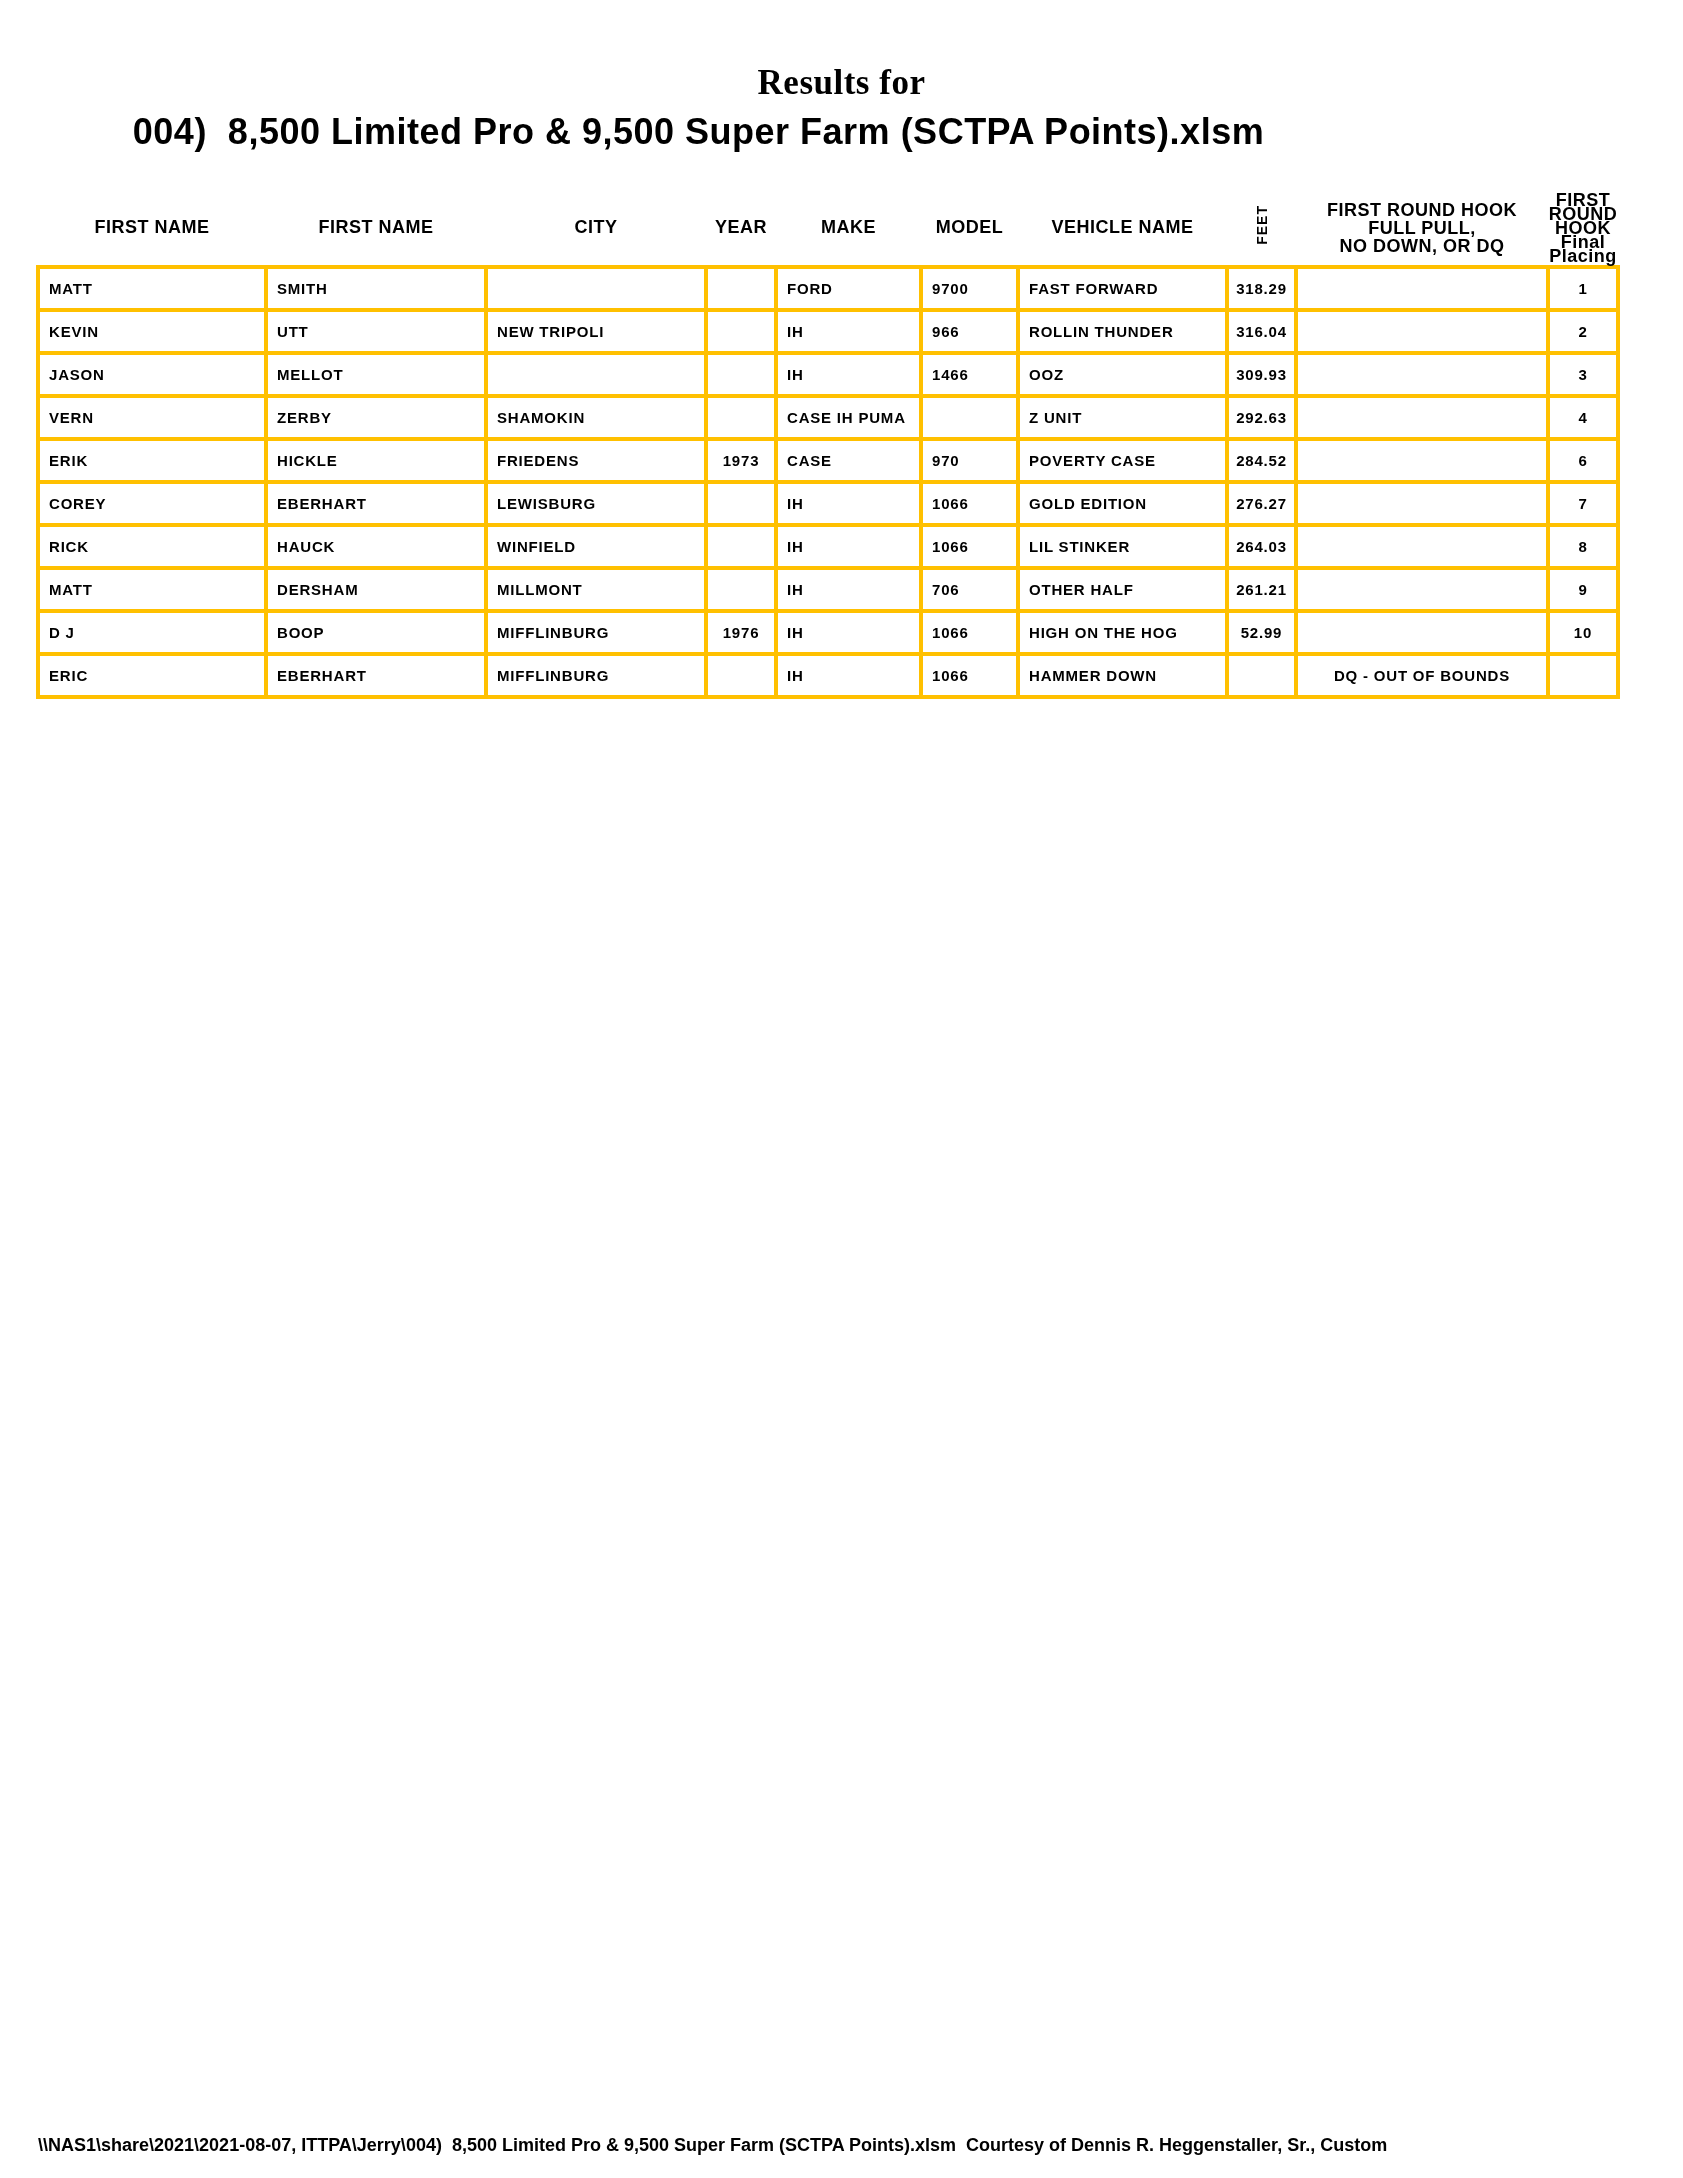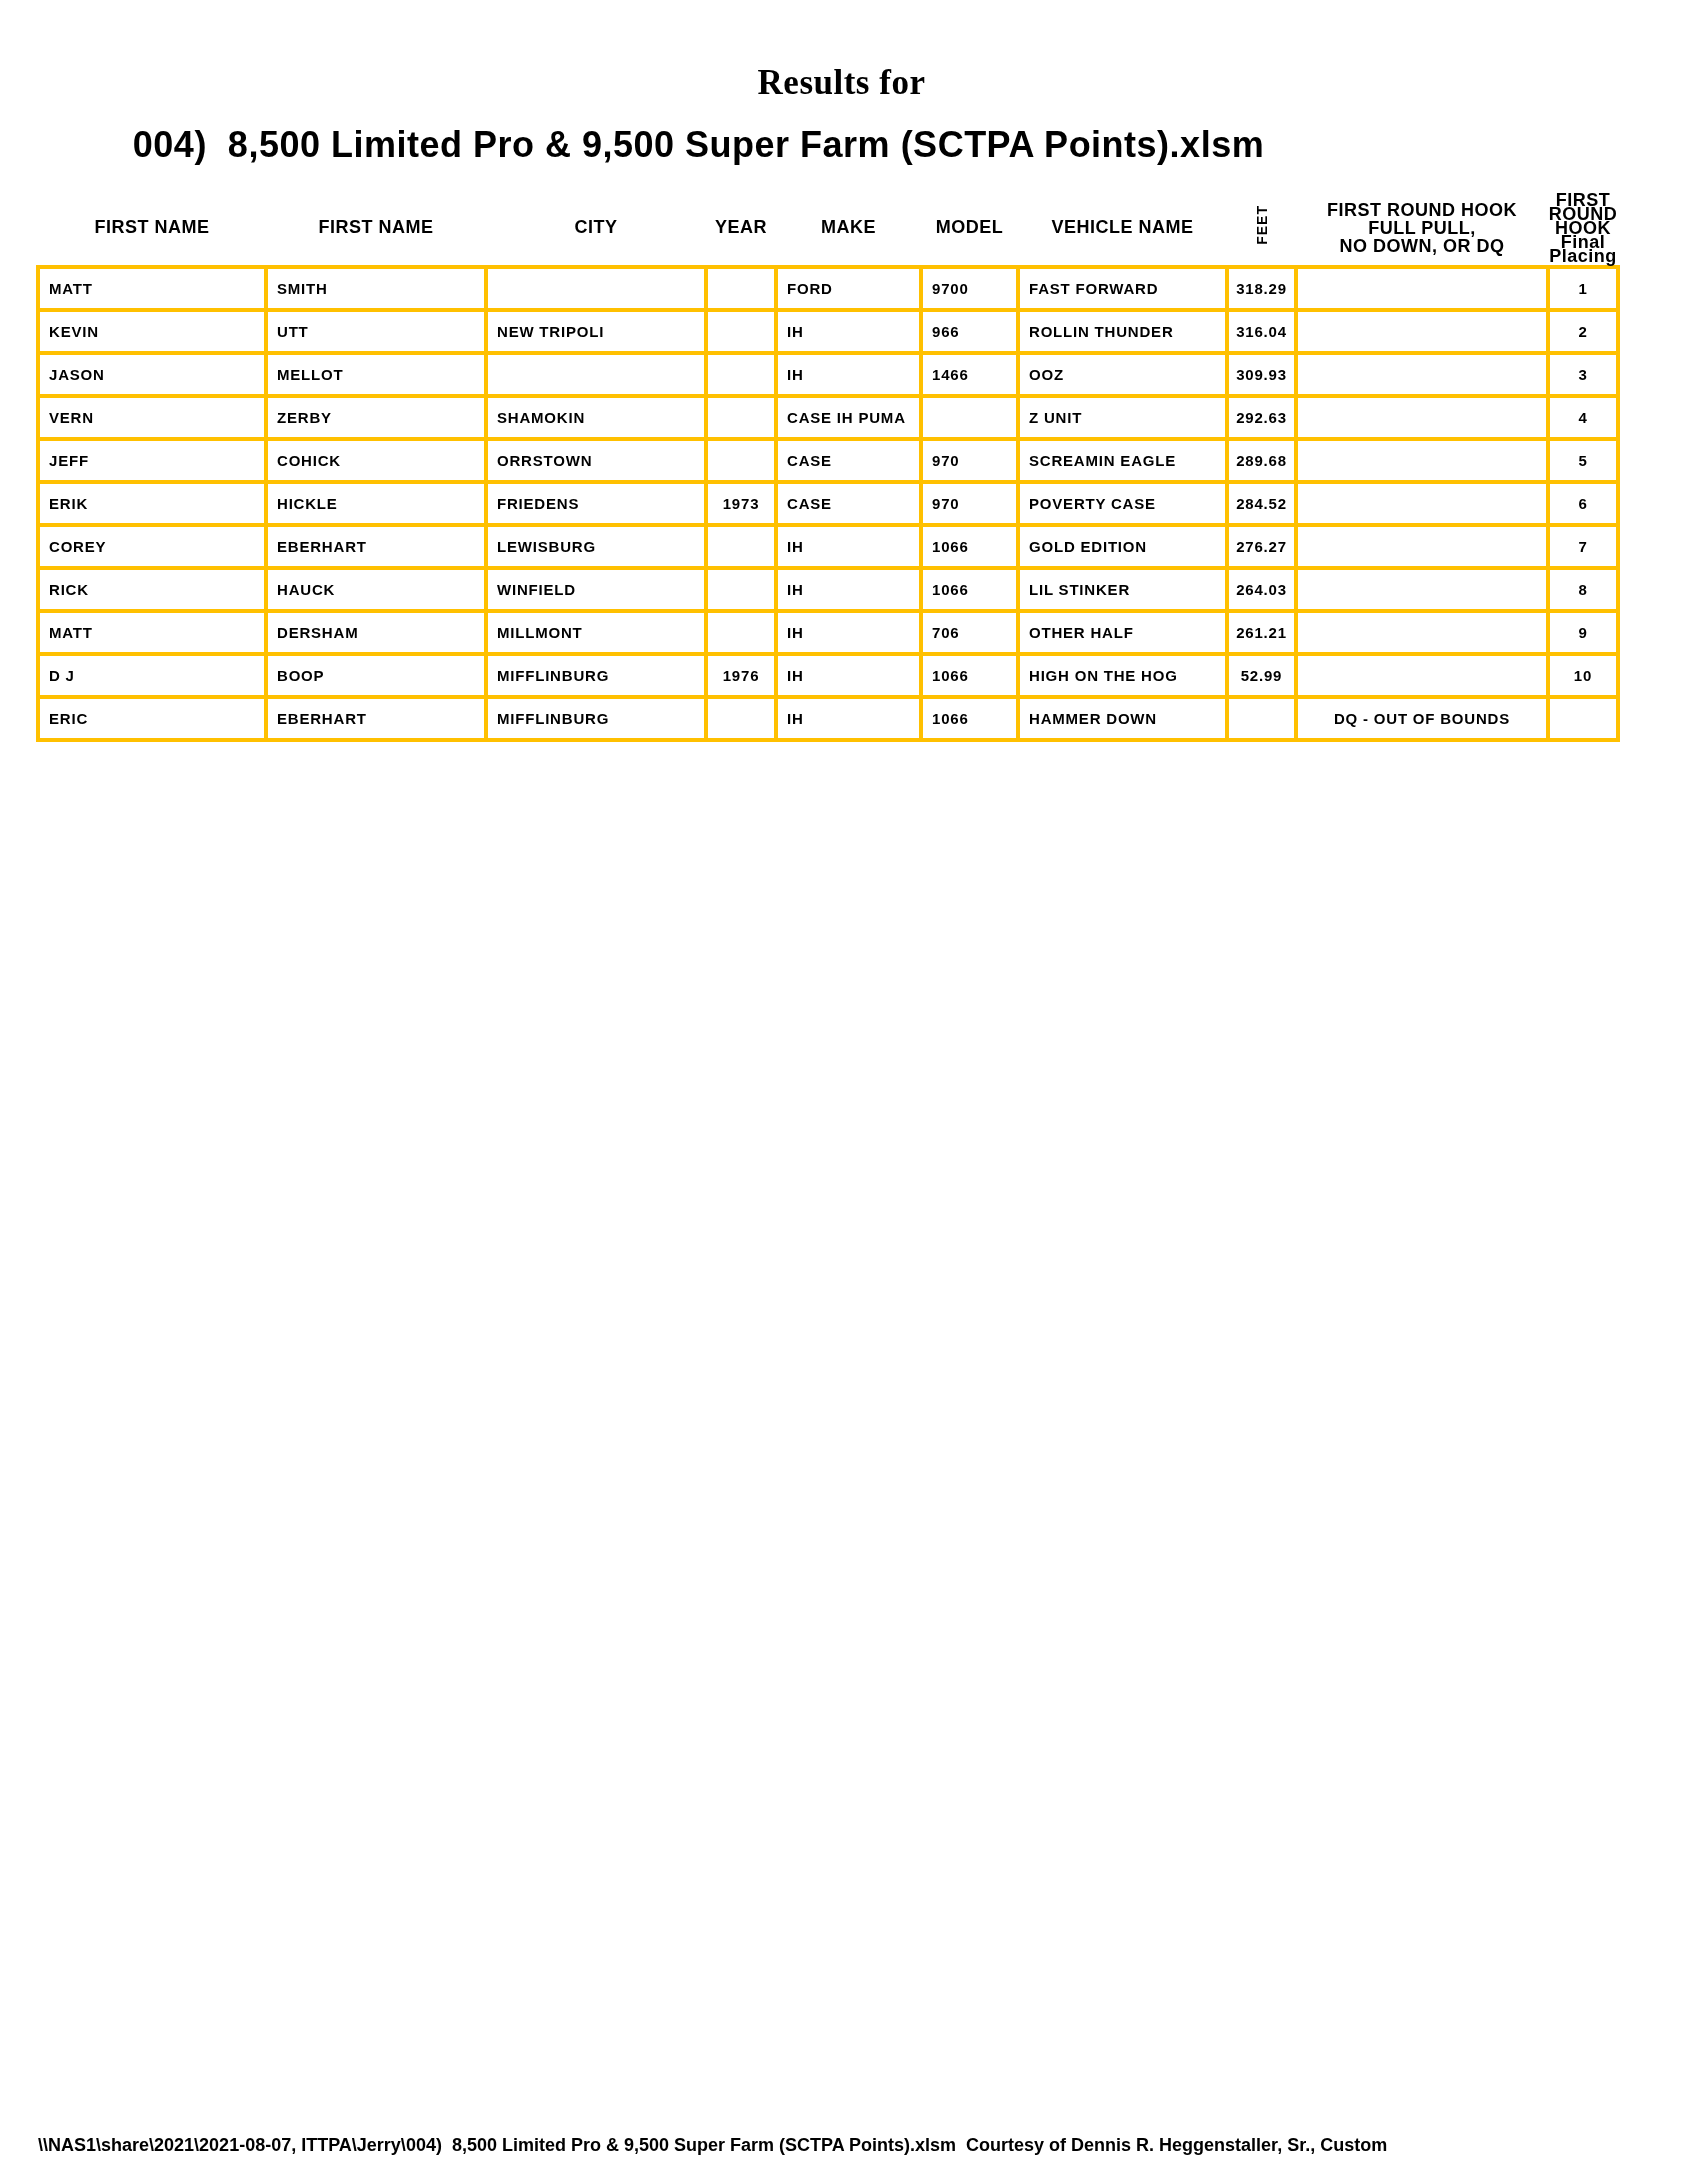--- a/index.html
+++ b/index.html
@@ -23,21 +23,21 @@
     width: 1683px;
     text-align: center;
     font-size: 35px;
     font-weight: bold;
     white-space: pre;
     letter-spacing: 0.5px;
     font-family: Liberation Serif, serif;
   }
   .title2 {
     position: absolute;
-    top: 124px;
+    top: 111px;
     left: 0;
     width: 1397px;
     text-align: center;
     font-size: 36px;
     font-weight: bold;
     white-space: pre;
     letter-spacing: 0.5px;
   }
   table.results {
     position: absolute;
@@ -192,32 +192,20 @@
           <td>SHAMOKIN</td>
           <td></td>
           <td>CASE IH PUMA</td>
           <td></td>
           <td>Z UNIT</td>
           <td>292.63</td>
           <td></td>
           <td>4</td>
         </tr>
         <tr>
-          <td>JEFF</td>
-          <td>COHICK</td>
-          <td>ORRSTOWN</td>
-          <td></td>
-          <td>CASE</td>
-          <td>970</td>
-          <td>SCREAMIN EAGLE</td>
-          <td>289.68</td>
-          <td></td>
-          <td>5</td>
-        </tr>
-        <tr>
           <td>ERIK</td>
           <td>HICKLE</td>
           <td>FRIEDENS</td>
           <td>1973</td>
           <td>CASE</td>
           <td>970</td>
           <td>POVERTY CASE</td>
           <td>284.52</td>
           <td></td>
           <td>6</td>

